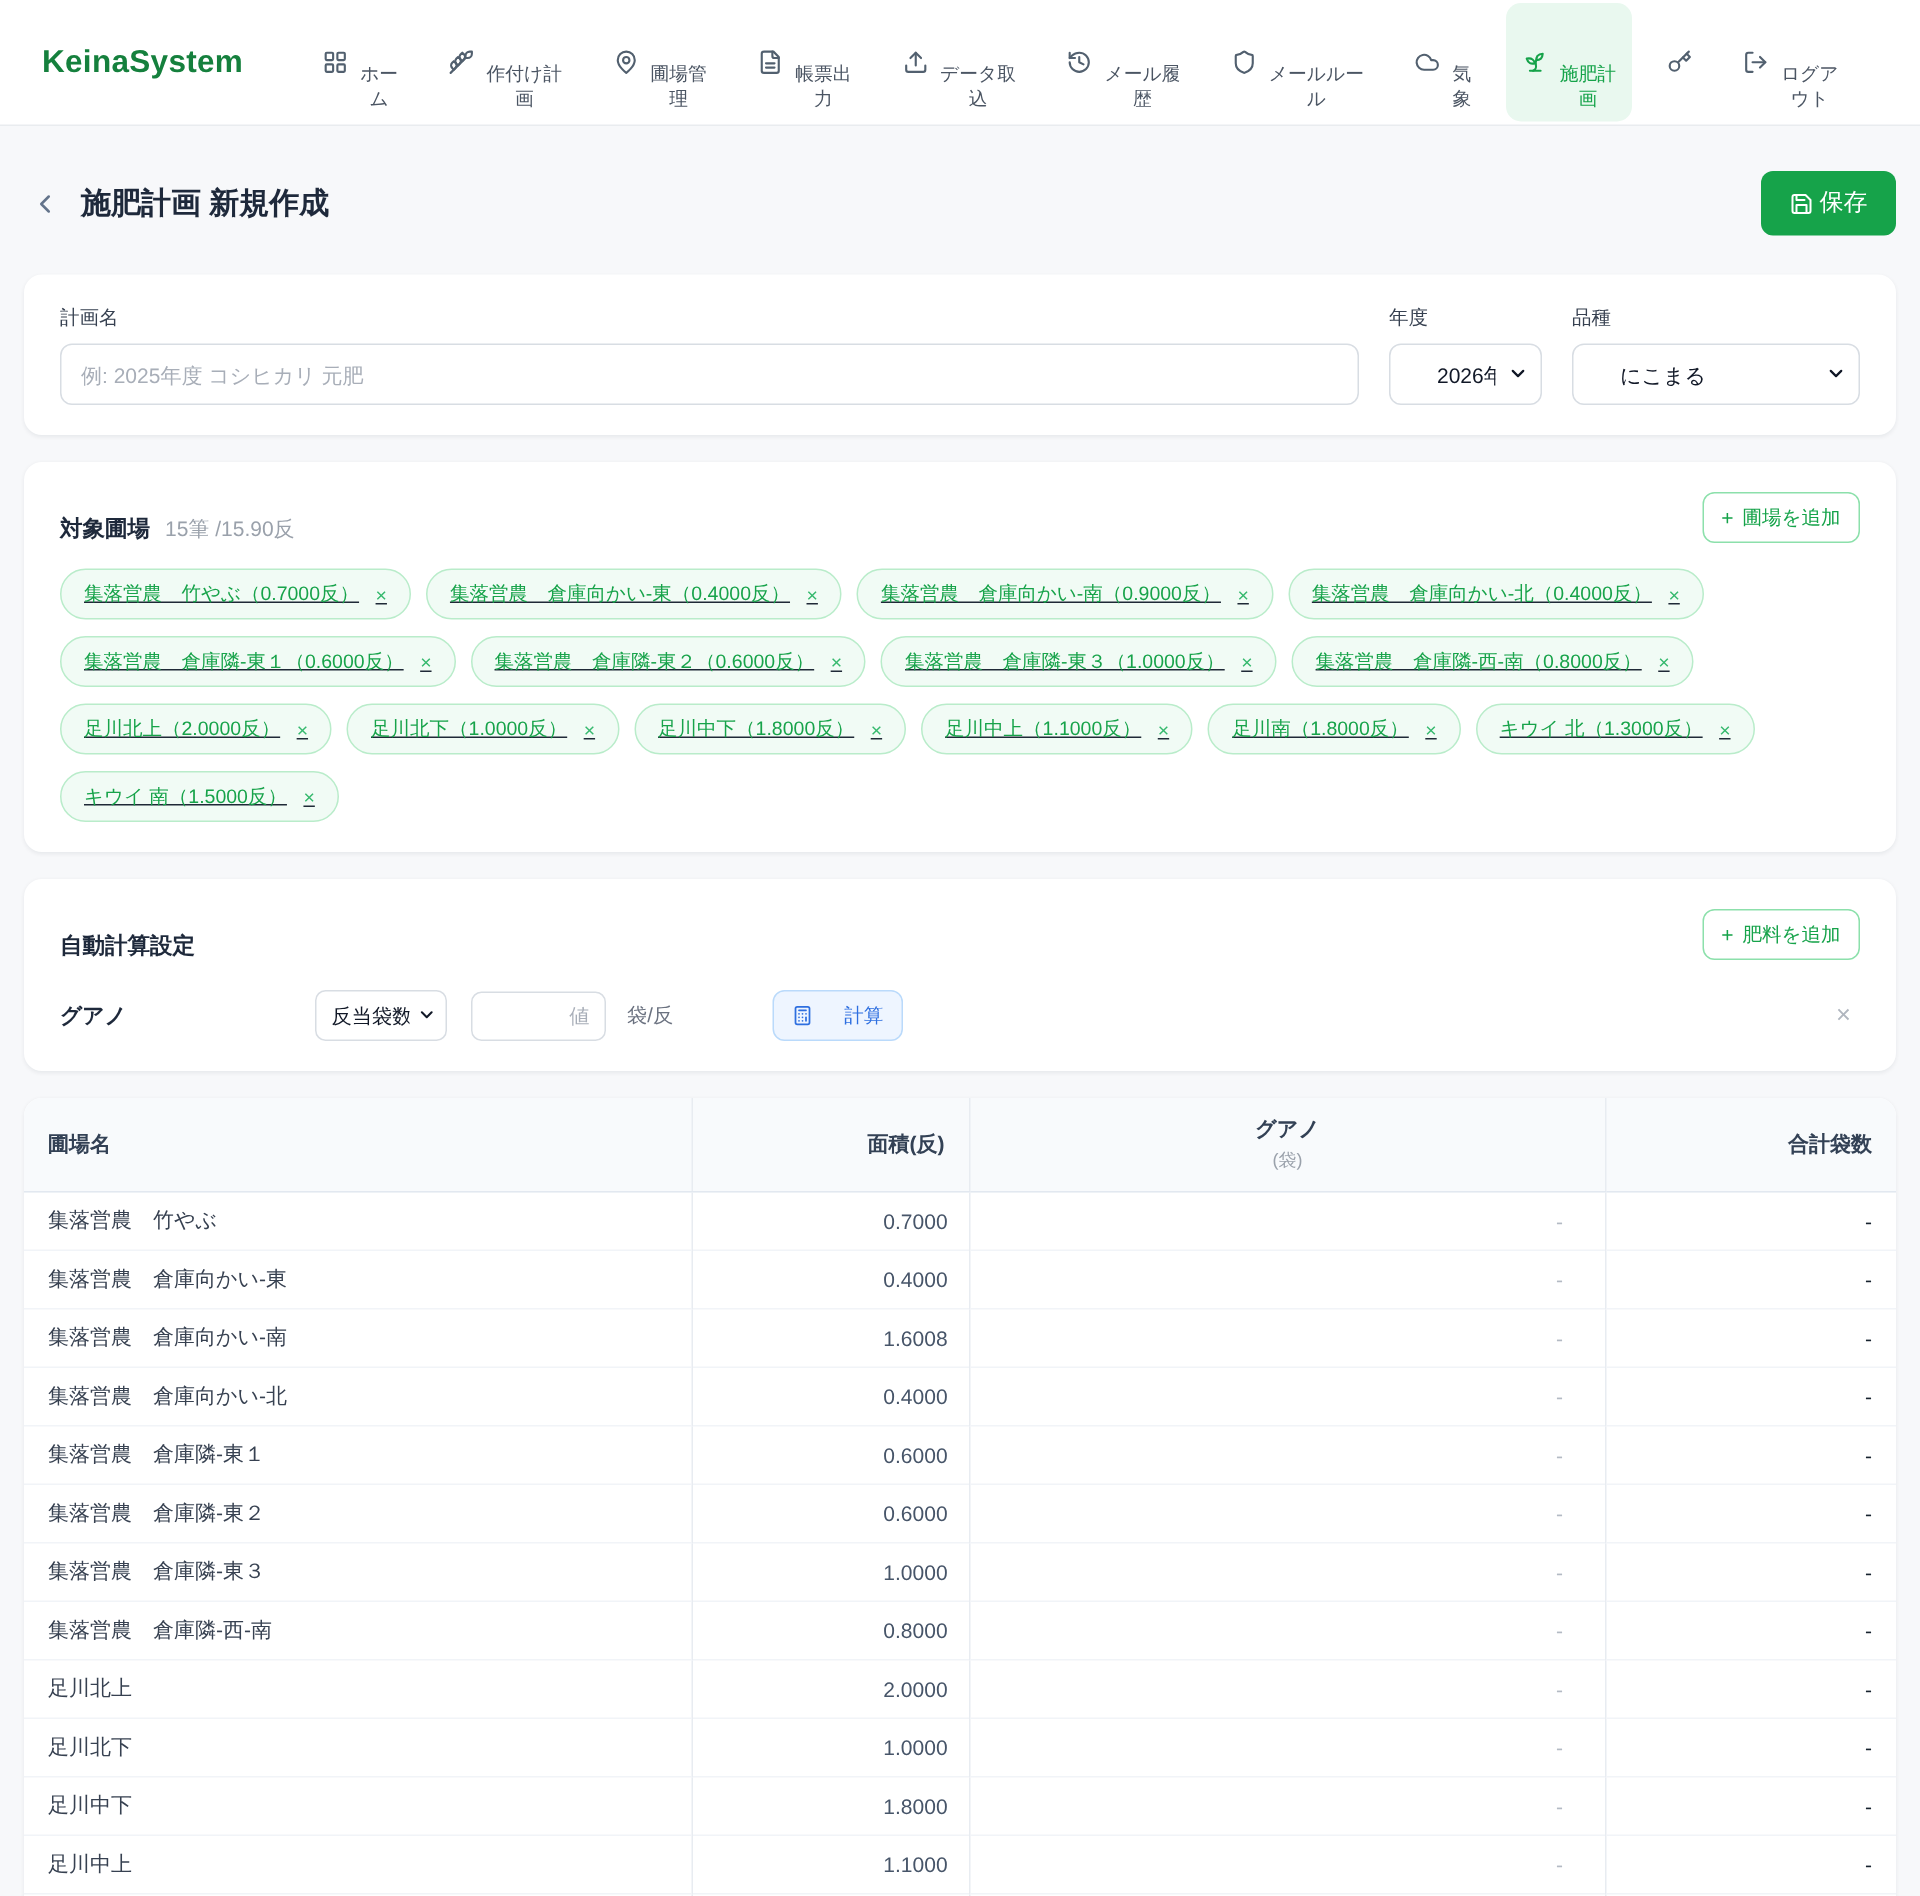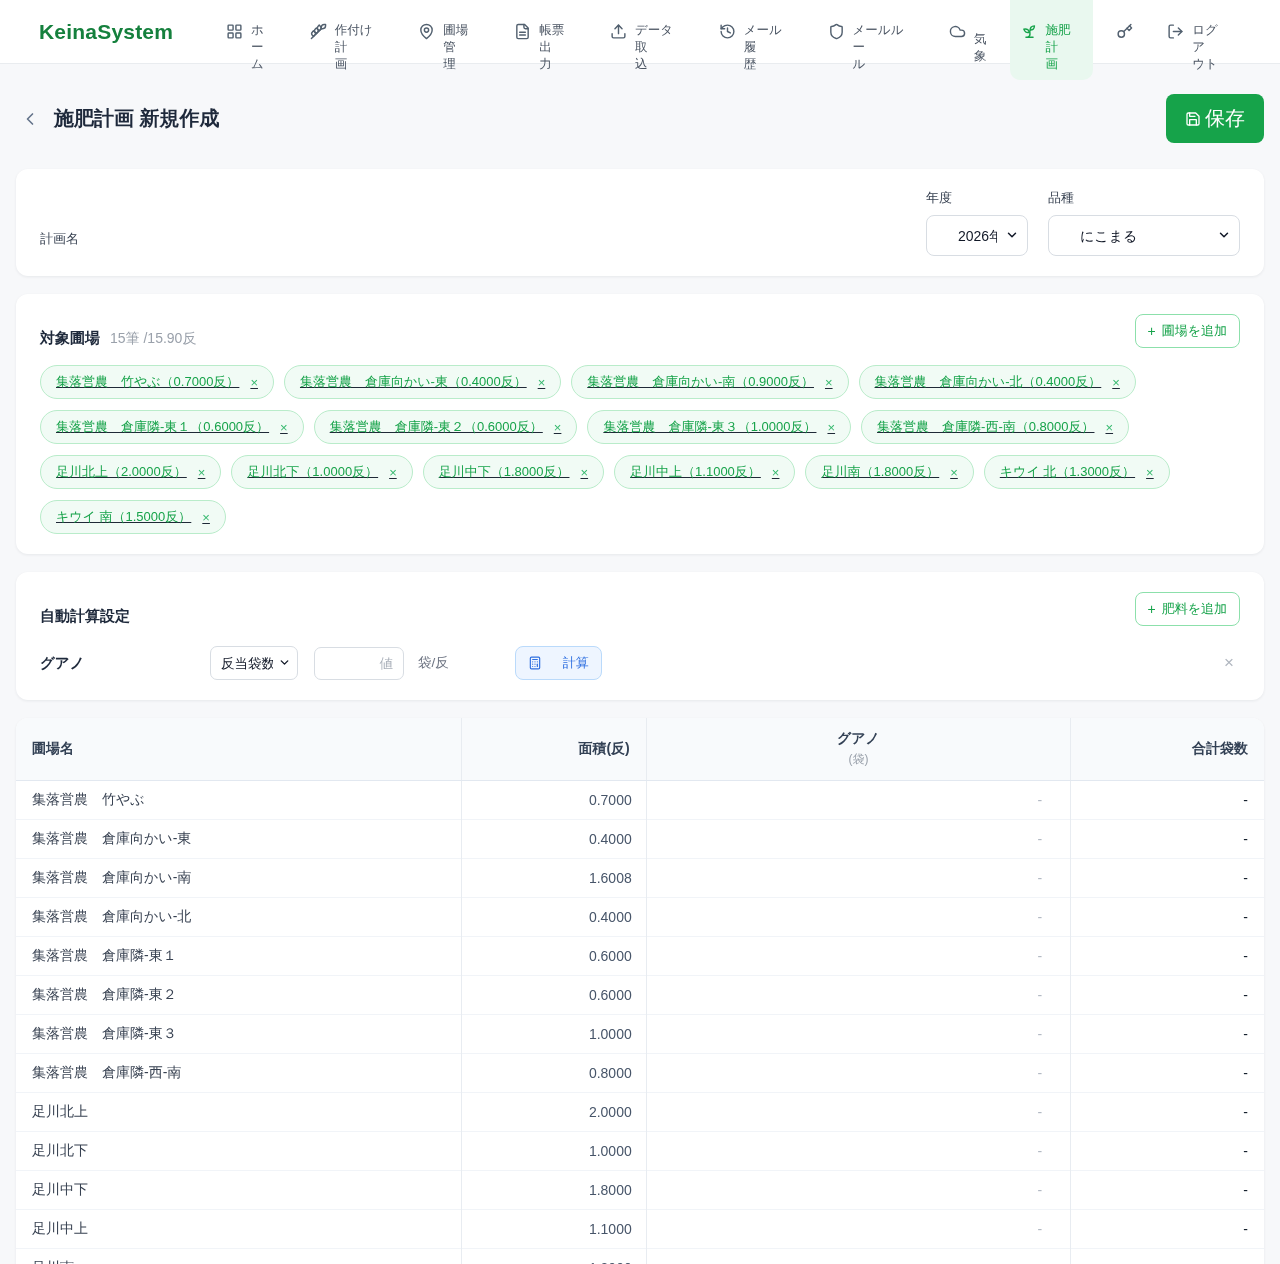--- a/index.html
+++ b/index.html
@@ -5,42 +5,42 @@
   * { box-sizing: border-box; }
   body {
     margin: 0; width: 1280px; background: #f7f8fa;
     font-family: "Liberation Sans", "DejaVu Sans", sans-serif;
     color: #1f2937; font-size: 14px;
   }
   svg { display: block; }
 
   
   .nav {
-    display: flex; align-items: center; height: 64px;
-    background: #fff; border-bottom: 1px solid #e9ecef; padding: 0 39px;
+    display: flex; align-items: center; height: 84px;
+    background: #fff; border-bottom: 1px solid #e9ecef; padding: 0 28px;
   }
   .brand { color: #15803d; font-weight: bold; font-size: 21px; letter-spacing: .2px; cursor: pointer; }
   .nav-items { display: flex; align-items: center; gap: 12px; margin-left: 42px; }
   .nav-item {
     display: flex; align-items: center; gap: 8px; padding: 7px 11px;
     border-radius: 10px; color: #4b5563; cursor: pointer;
   }
-  .nav-label { font-size: 12.5px; line-height: 1.35; white-space: pre-line; text-align: left; margin-top: 32px; }
+  .nav-label { font-size: 12.5px; line-height: 1.35; white-space: pre-line; text-align: center; margin-top: 32px; }
   .nav-item.active { background: #e9f8ef; color: #16a34a; }
   .nav-icon { color: #52606f; }
   .nav-item.active .nav-icon { color: #16a34a; }
 
   
   .page-head { display: flex; align-items: center; padding: 30px 16px 26px; }
   .back-btn { background: none; border: none; color: #64748b; padding: 4px; cursor: pointer; }
   .page-title { font-size: 20px; font-weight: bold; color: #1e293b; margin: 0 0 0 10px; }
   .btn-save {
     margin-left: auto; display: flex; align-items: center; gap: 4px;
     background: #16a34a; color: #fff; border: none; border-radius: 8px;
-    padding: 11px 19px; font-size: 20px; cursor: pointer; font-family: inherit;
+    padding: 11px 19px; font-size: 16px; cursor: pointer; font-family: inherit;
   }
 
   
   .card {
     background: #fff; margin: 0 16px 18px; border-radius: 12px;
     box-shadow: 0 1px 3px rgba(16,24,40,.07); padding: 20px 24px;
   }
 
   
   .form-row { display: flex; gap: 20px; align-items: flex-end; }
@@ -271,20 +271,21 @@
         </svg>
       </span>
     <span>保存</span>
   </button>
 </div>
 
 <div class="card">
   <div class="form-row">
     <div class="fgroup grow">
       <label class="flabel">計画名</label>
+      <input class="tinput" type="text" placeholder="例: 2025年度 コシヒカリ 元肥" style="">
     </div>
     <div class="fgroup">
       <label class="flabel">年度</label>
       <div class="select-wrap w-year">
         <select><option>2026年度</option></select>
         <span class="select-arrow">
             <svg width="14" height="14" viewBox="0 0 24 24" fill="none" stroke="currentColor" stroke-width="2.5" stroke-linecap="round" stroke-linejoin="round">
               <polyline points="6 9 12 15 18 9"></polyline>
             </svg>
           </span>

